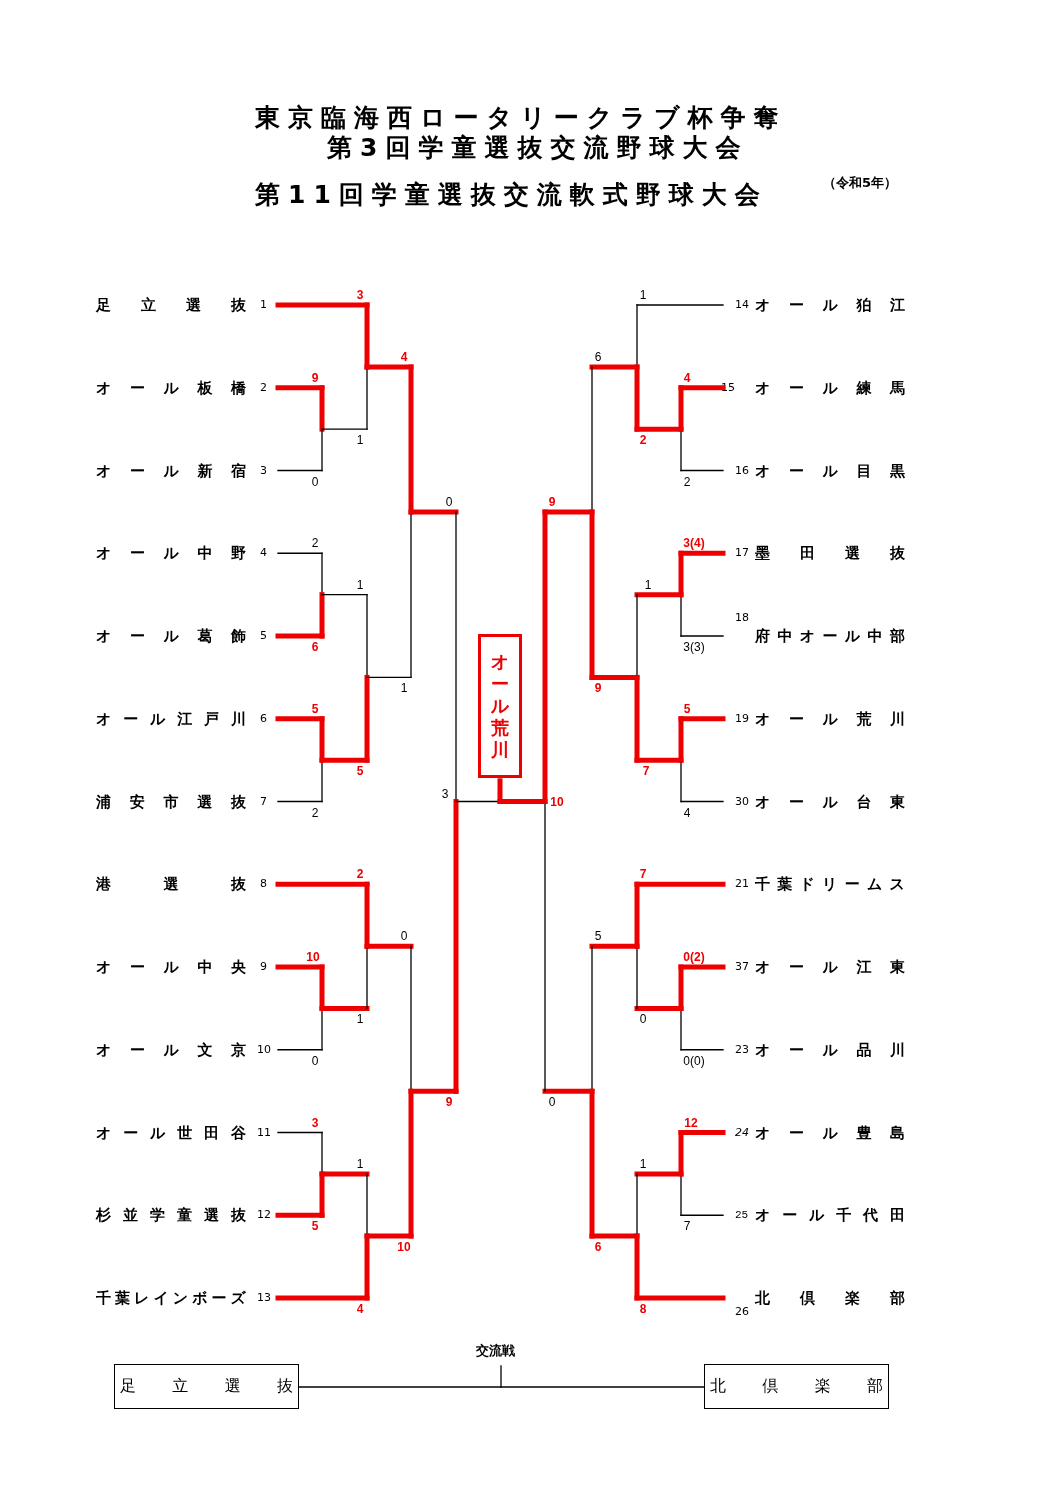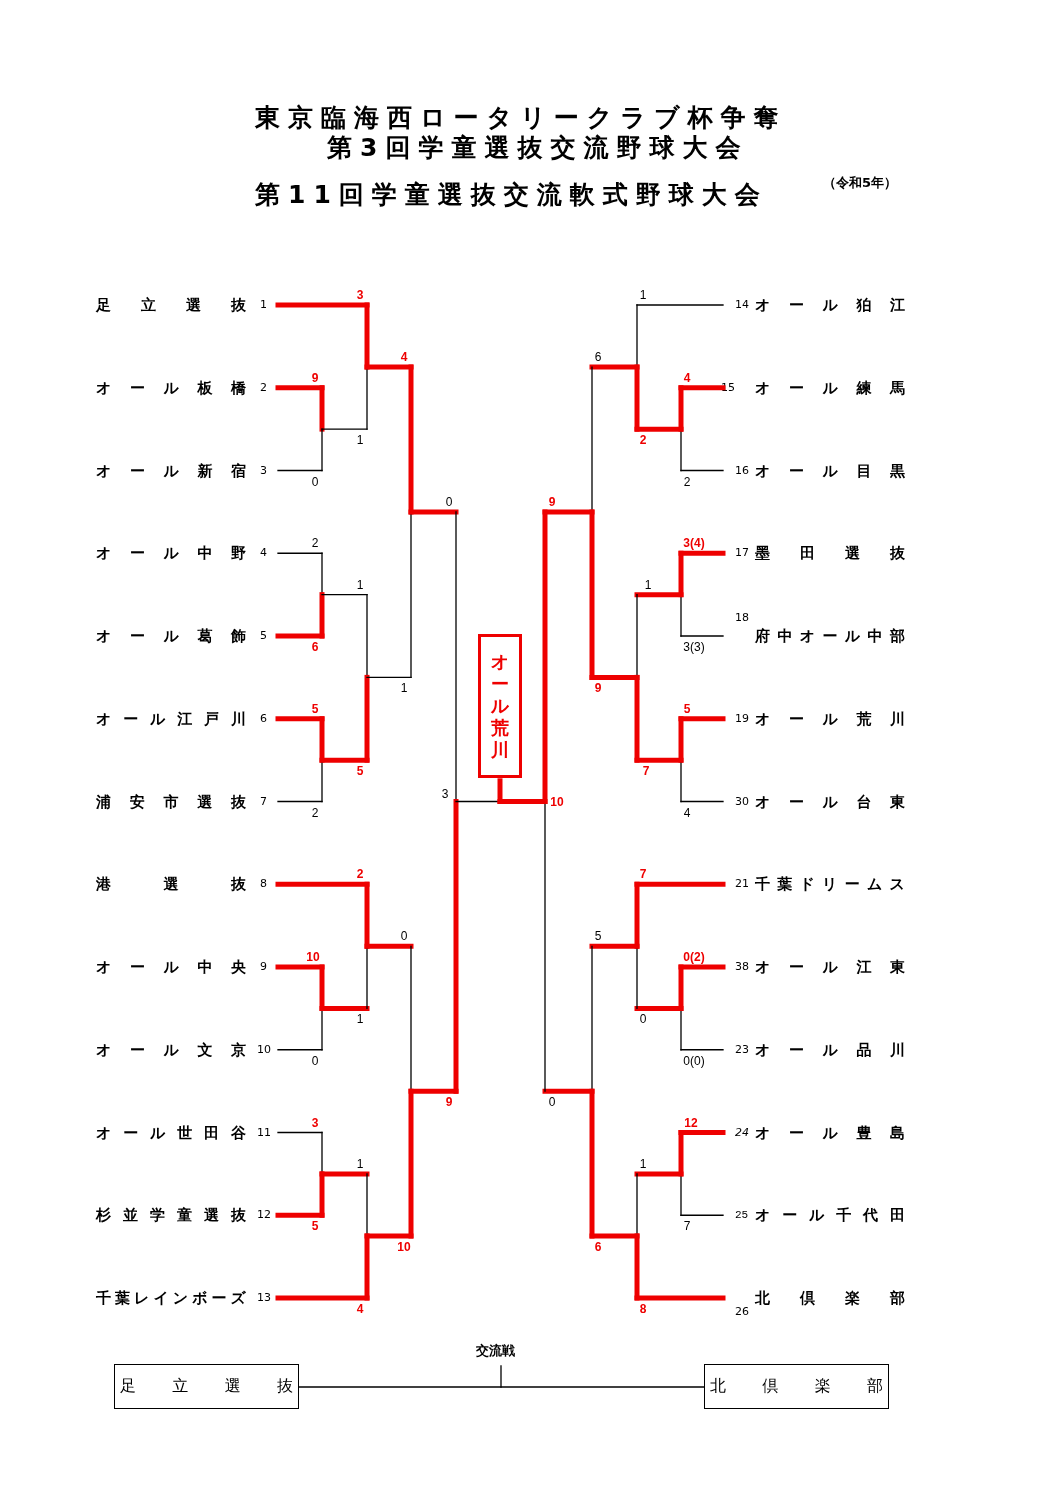--- a/index.html
+++ b/index.html
@@ -208,21 +208,21 @@
       <span>ス</span>
     </div>
     <div class="seed" style="top: 874.25px; left: 735px;">21</div>
     <div class="team" style="top: 957px; left: 755px;">
       <span>オ</span>
       <span>ー</span>
       <span>ル</span>
       <span>江</span>
       <span>東</span>
     </div>
-    <div class="seed" style="top: 957px; left: 735px;">38</div>
+    <div class="seed" style="top: 957px; left: 735px;">37</div>
     <div class="team" style="top: 1039.75px; left: 755px;">
       <span>オ</span>
       <span>ー</span>
       <span>ル</span>
       <span>品</span>
       <span>川</span>
     </div>
     <div class="seed" style="top: 1039.75px; left: 735px;">23</div>
     <div class="team" style="top: 1122.5px; left: 755px;">
       <span>オ</span>

